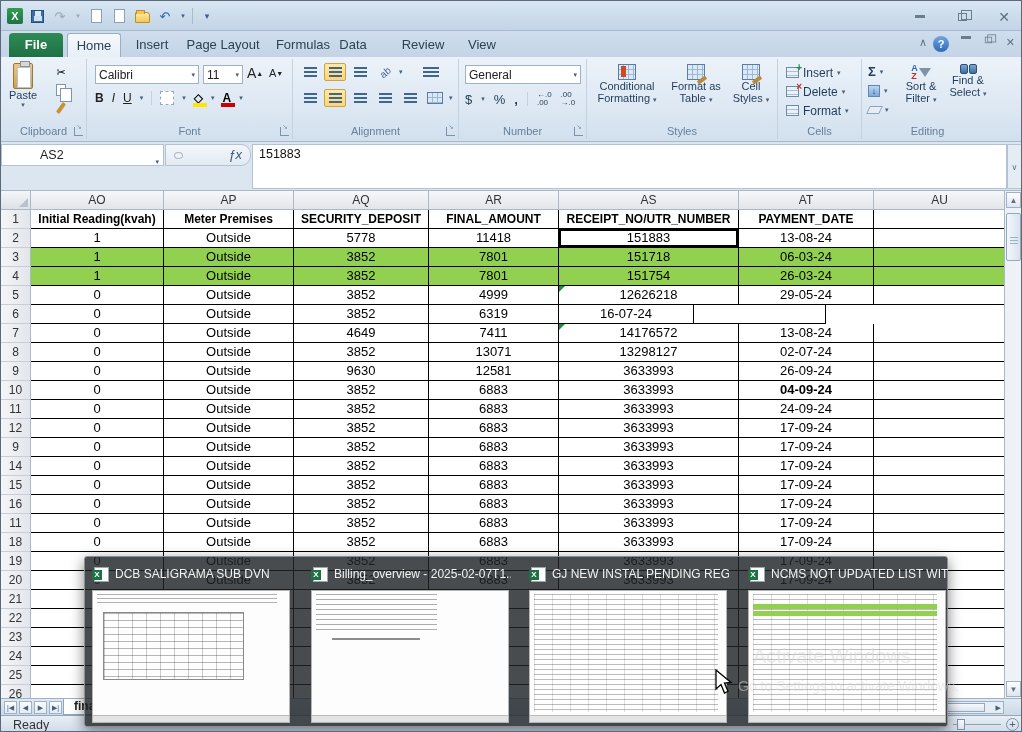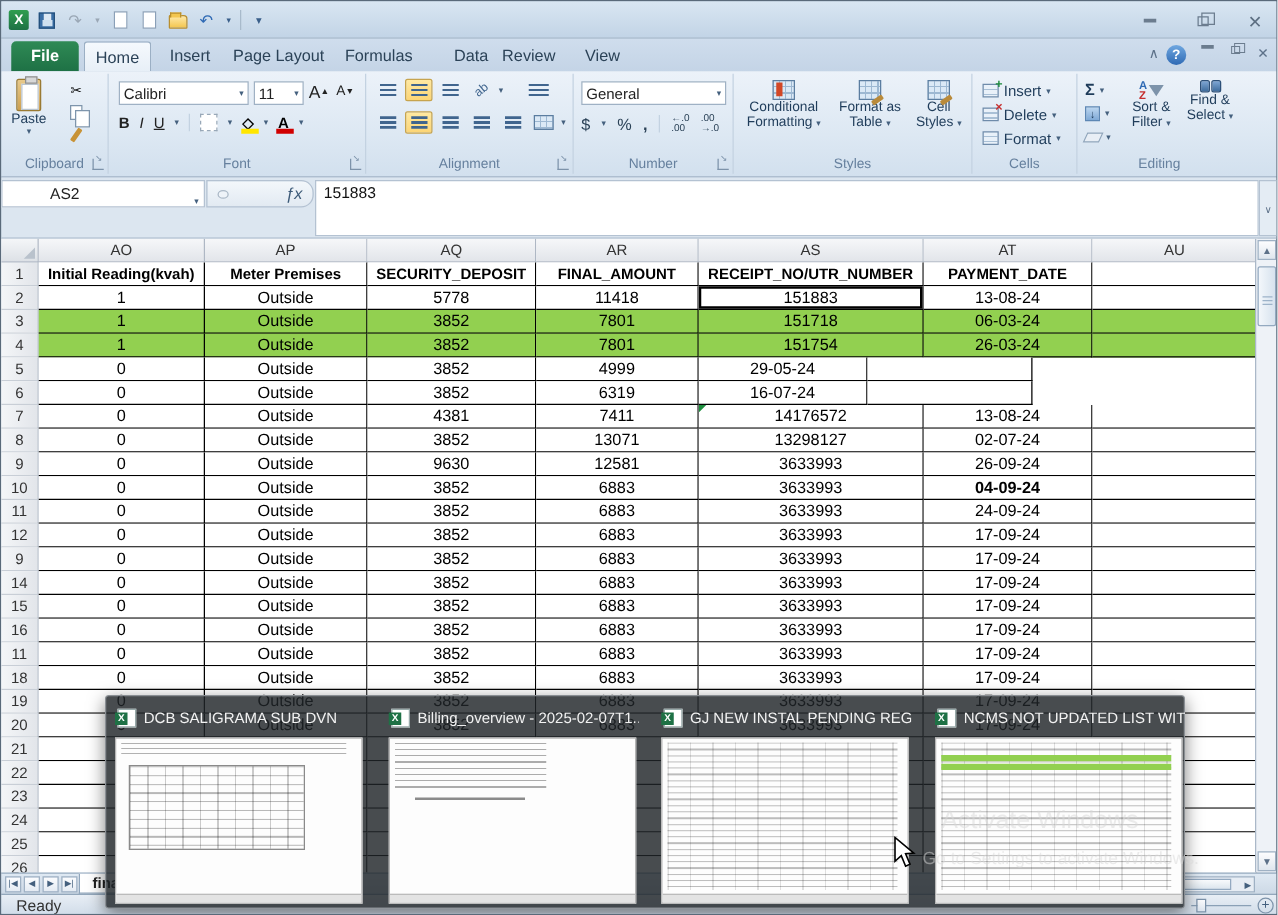--- a/index.html
+++ b/index.html
@@ -183,21 +183,21 @@
       <div class="wbtn" style="font-size:14px;">✕</div>
     </div>
   </div>
 
   <div class="tabrow">
     <div class="ftab">File</div>
     <div class="tab active" style="left:66px;width:54px;">Home</div>
     <div class="tab" style="left:128px;width:46px;">Insert</div>
     <div class="tab" style="left:182px;width:80px;">Page Layout</div>
     <div class="tab" style="left:270px;width:64px;">Formulas</div>
-    <div class="tab" style="left:356px;width:40px;">Data</div>
+    <div class="tab" style="left:332px;width:40px;">Data</div>
     <div class="tab" style="left:396px;width:52px;">Review</div>
     <div class="tab" style="left:460px;width:42px;">View</div>
     <div class="rt-ctl" style="right:96px;">∧</div>
     <div class="rt-ctl help-c" style="right:74px;">?</div>
     <div class="rt-ctl" style="right:52px;">
         <div class="min-g"></div>
       </div>
     <div class="rt-ctl" style="right:30px;">
         <div class="rest-g" style="transform:scale(0.8);"></div>
       </div>
@@ -449,37 +449,38 @@
           <div class="cell green" style="width: 180px;">151754</div>
           <div class="cell green" style="width: 135px;">26-03-24</div>
           <div class="cell green" style="width: 132px;"></div>
         </div>
         <div class="grow">
           <div class="rnum">5</div>
           <div class="cell" style="width: 133px;">0</div>
           <div class="cell" style="width: 130px;">Outside</div>
           <div class="cell" style="width: 135px;">3852</div>
           <div class="cell" style="width: 130px; text-align: center;">4999</div>
+          <div class="cell flagged" style="width: 180px;">12626218</div>
           <div class="cell" style="width: 135px;">29-05-24</div>
           <div class="cell" style="width: 132px;"></div>
         </div>
         <div class="grow">
           <div class="rnum">6</div>
           <div class="cell" style="width: 133px;">0</div>
           <div class="cell" style="width: 130px;">Outside</div>
           <div class="cell" style="width: 135px;">3852</div>
           <div class="cell" style="width: 130px;">6319</div>
           <div class="cell" style="width: 135px;">16-07-24</div>
           <div class="cell" style="width: 132px;"></div>
         </div>
         <div class="grow">
           <div class="rnum">7</div>
           <div class="cell" style="width: 133px;">0</div>
           <div class="cell" style="width: 130px;">Outside</div>
-          <div class="cell" style="width: 135px;">4381</div>
+          <div class="cell" style="width: 135px;">4649</div>
           <div class="cell" style="width: 130px;">7411</div>
           <div class="cell flagged" style="width: 180px;">14176572</div>
           <div class="cell" style="width: 135px;">13-08-24</div>
           <div class="cell" style="width: 132px;"></div>
         </div>
         <div class="grow">
           <div class="rnum">8</div>
           <div class="cell" style="width: 133px;">0</div>
           <div class="cell" style="width: 130px;">Outside</div>
           <div class="cell" style="width: 135px;">3852</div>

